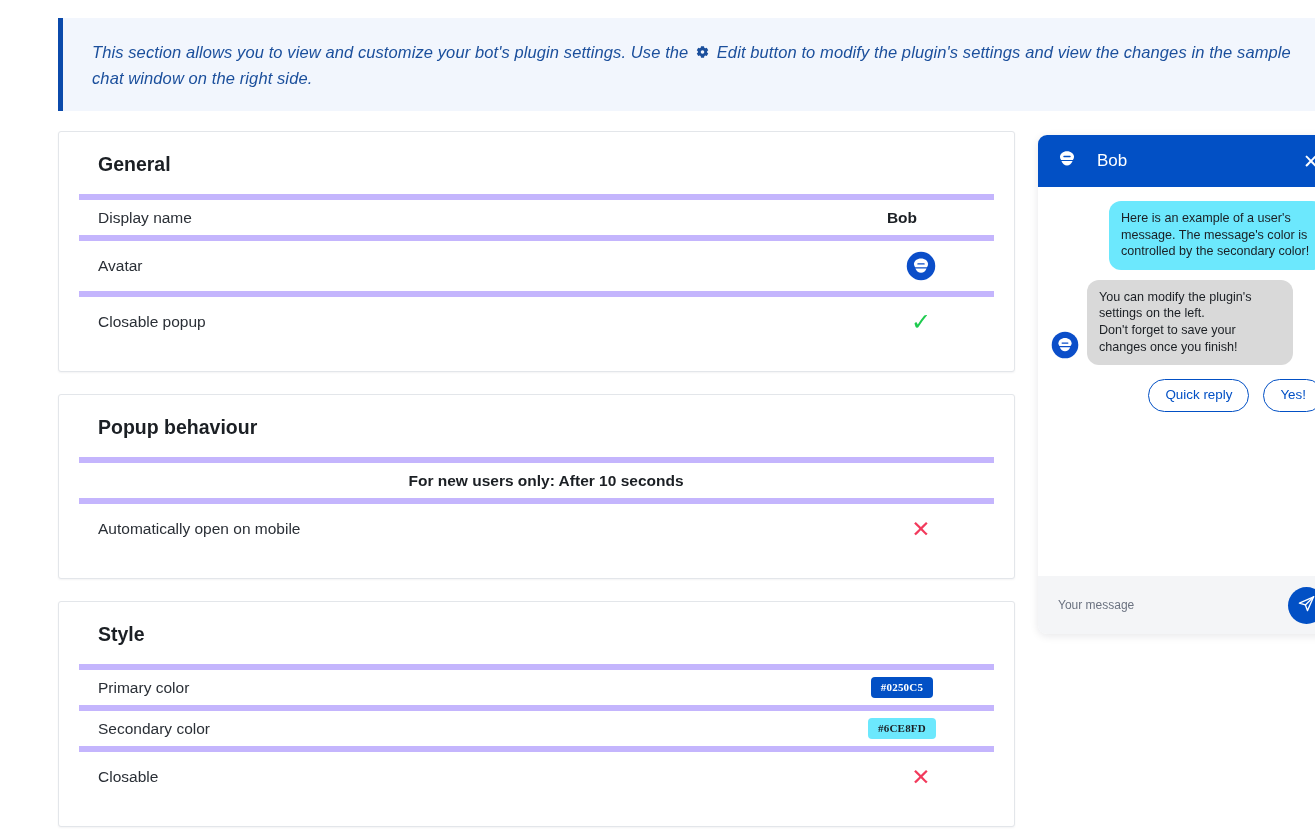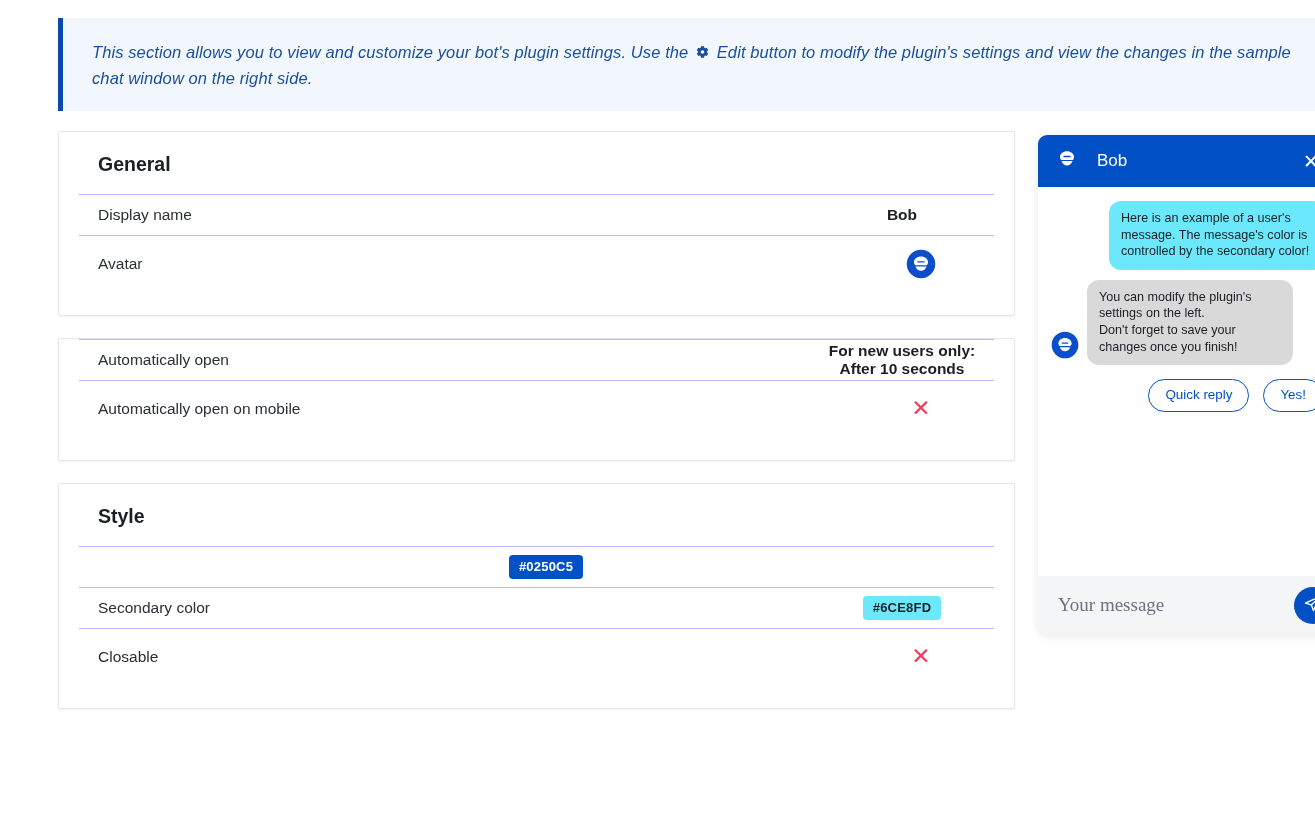--- a/index.html
+++ b/index.html
@@ -53,21 +53,21 @@
   .card-title {
     font-size: 19.5px;
     font-weight: bold;
     color: #1b1f24;
     padding: 21px 0 18px 19px;
   }
   .rows { padding-bottom: 24px; }
   .row {
     display: flex;
     align-items: center;
-    border-top: 1px solid #c4b5fd;
+    border-top: 6px solid #c4b5fd;
     min-height: 41px;
     padding: 0 0 0 19px;
   }
   .row.tall { min-height: 56px; gap: 38px; }
   .row-label {
     flex: 0 0 712px;
     font-size: 15.5px;
     color: #2a2f36;
   }
   .row-value {
@@ -80,24 +80,24 @@
     align-items: center;
     justify-content: center;
   }
   .check-mark { color: #1ecb4f; font-size: 24px; line-height: 1; font-weight: normal; }
   .cross-mark { color: #f23a5c; font-size: 23px; line-height: 1; font-weight: normal; }
 
   .color-chip {
     display: inline-block;
     border-radius: 4px;
     padding: 4px 10px 5px;
-    font-size: 13px;
+    font-size: 11px;
     font-weight: bold;
     letter-spacing: .2px;
-    font-family: Liberation Sans, sans-serif;
+    font-family: Liberation Serif, serif;
   }
 
   
   .avatar-badge { display: inline-block; line-height: 0; }
 
   
   .chat {
     position: absolute;
     left: 998px; top: 135px;
     width: 299px; height: 499px;
@@ -171,24 +171,24 @@
     height: 58px;
     background: #f4f5f7;
     display: flex;
     align-items: center;
     padding: 0 12px 0 18px;
   }
   .chat-input {
     flex: 1 1 auto;
     border: none;
     background: transparent;
-    font-size: 19px;
+    font-size: 12px;
     color: #4a4f57;
     outline: none;
-    font-family: Liberation Serif, serif;
+    font-family: Liberation Sans, sans-serif;
   }
   .chat-input::placeholder { color: #6b7280; }
   .send-btn {
     flex: 0 0 auto;
     width: 37px; height: 37px;
     border-radius: 50%;
     background: #0250C5;
     display: flex; align-items: center; justify-content: center;
     cursor: pointer;
   }
@@ -224,48 +224,55 @@
               <svg width="30" height="30" viewBox="0 0 40 40">
                 <circle cx="20" cy="20" r="19" fill="#0b4ec9"></circle>
                 <path d="M20 10c-5.2 0-9.4 3.3-9.4 7.4 0 1.5.55 2.9 1.5 4.1h15.8a6.6 6.6 0 0 0 1.5-4.1c0-4.1-4.2-7.4-9.4-7.4z" fill="#ffffff"></path>
                 <path d="M12.6 23.2h14.8C26.1 26.6 23.3 29 20 29s-6.1-2.4-7.4-5.8z" fill="#ffffff"></path>
                 <rect x="15" y="16.3" width="10" height="1.8" rx=".9" fill="#0b4ec9"></rect>
               </svg>
             </span>
           </div>
         </div>
 
+        <div class="row tall">
+          <div class="row-label">Closable popup</div>
+          <div class="row-value">
+            <span class="check-mark">✓</span>
+          </div>
+        </div>
 
       </div>
     </div>
 
     <div class="card">
+      <div class="card-title">Popup behaviour</div>
       <div class="rows">
 
         <div class="row">
-          <div class="row-label">Automatically open</div>
           <div class="row-value">For new users only: After 10 seconds</div>
         </div>
 
         <div class="row tall">
           <div class="row-label">Automatically open on mobile</div>
           <div class="row-value">
             <span class="cross-mark">✕</span>
           </div>
         </div>
 
       </div>
     </div>
 
     <div class="card">
       <div class="card-title">Style</div>
       <div class="rows">
 
 
         <div class="row">
+          <div class="row-label">Primary color</div>
           <div class="row-value">
             <span class="color-chip" id="chip-primary" style="background: rgb(2, 80, 197); color: rgb(255, 255, 255);">#0250C5</span>
           </div>
         </div>
 
         <div class="row">
           <div class="row-label">Secondary color</div>
           <div class="row-value">
             <span class="color-chip" id="chip-secondary" style="background: rgb(108, 232, 253); color: rgb(27, 31, 36);">#6CE8FD</span>
           </div>

